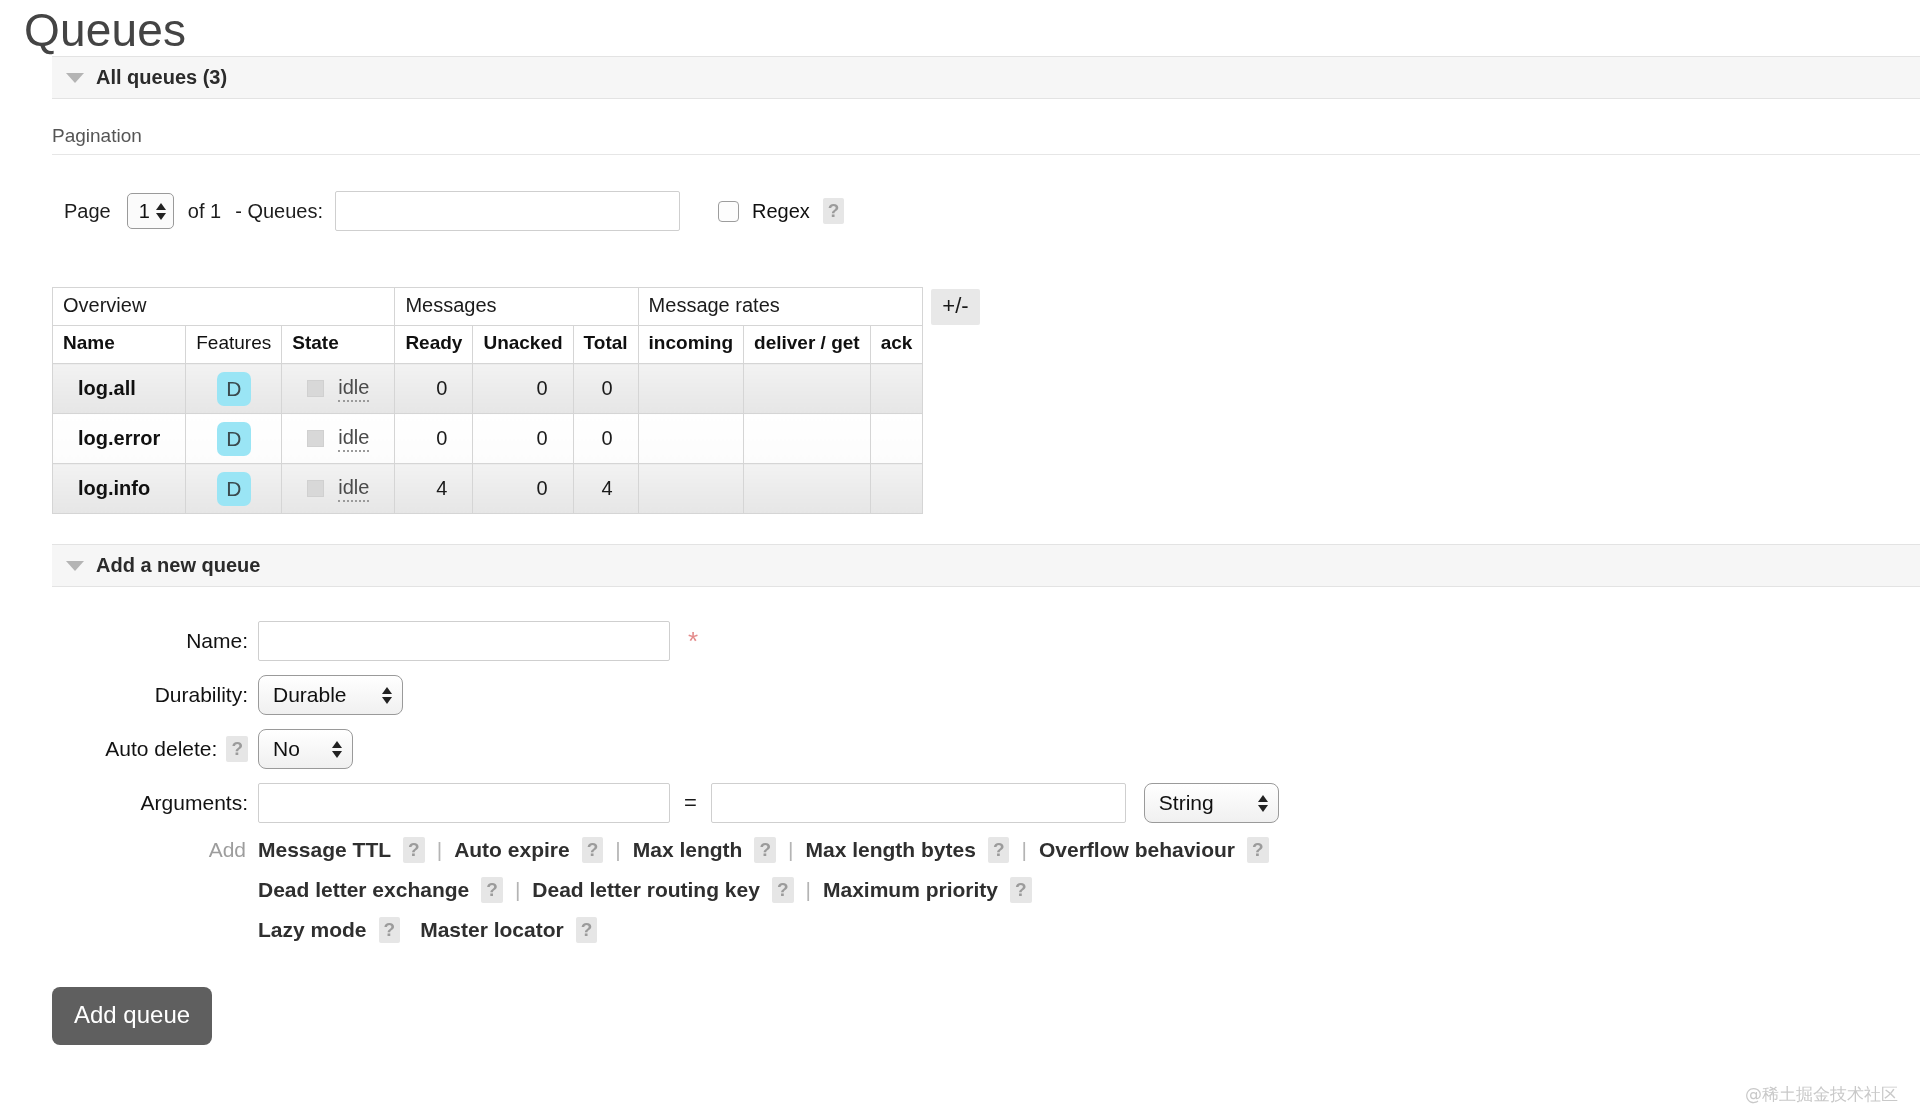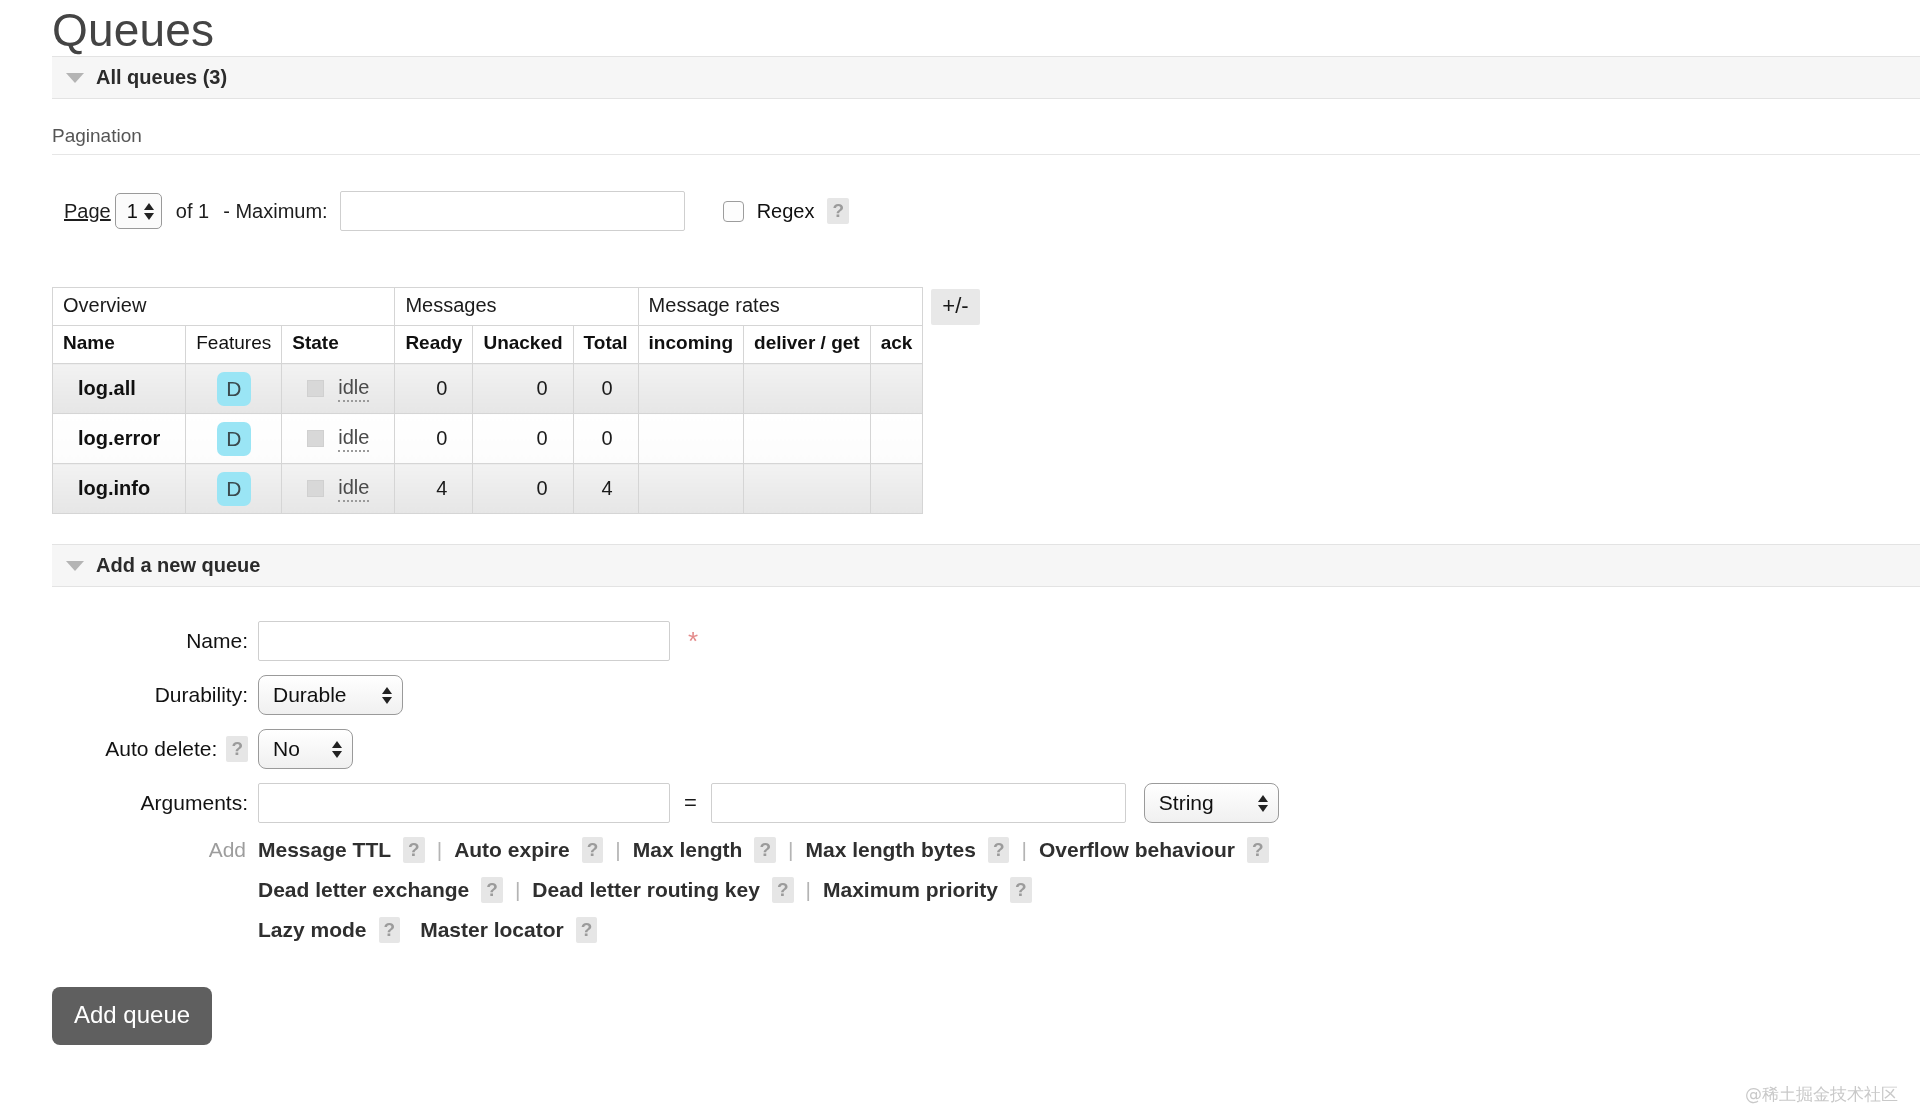--- a/index.html
+++ b/index.html
@@ -16,21 +16,21 @@
     width: 1920px; height: 1118px;
     background: #ffffff;
   }
 
   
   .page-title {
     font-size: 46px;
     font-weight: 400;
     color: #444444;
     margin: 0;
-    padding: 6px 0 2px 52px;
+    padding: 6px 0 2px 24px;
     letter-spacing: 0.2px;
     line-height: 1.05;
   }
 
   
   .section-head {
     background: #f6f6f6;
     border-top: 1px solid #e3e3e3;
     border-bottom: 1px solid #e3e3e3;
     margin-left: 52px;
@@ -67,21 +67,21 @@
     height: 0;
   }
   .pagination-row {
     display: flex;
     align-items: center;
     gap: 0px;
     padding: 36px 0 0 12px;
     font-size: 20px;
     color: #1d1d1d;
   }
-  .pg-label { margin-right: 4px; text-decoration: underline; }
+  .pg-label { margin-right: 16px; }
   .num-spinner {
     display: inline-flex;
     align-items: center;
     gap: 6px;
     border: 1px solid #9a9a9a;
     border-radius: 5px;
     background: #fbfbfb;
     padding: 3px 7px 3px 11px;
     height: 36px;
   }
@@ -358,21 +358,21 @@
 
       <span class="num-spinner">
         <span class="nval">1</span>
         <span class="spin-arrows">
           <i class="up"></i>
             <i class="dn"></i>
         </span>
       </span>
 
       <span class="pg-of">of 1</span>
-      <span class="pg-filterlabel">- Maximum:</span>
+      <span class="pg-filterlabel">- Queues:</span>
 
       <input class="filter-input" type="text" placeholder="" style="">
 
       <span class="regex-box">
         <span class="cbx"></span>
         <span class="regex-label">Regex</span>
         <span class="qmark">?</span>
       </span>
     </div>
   </div>

